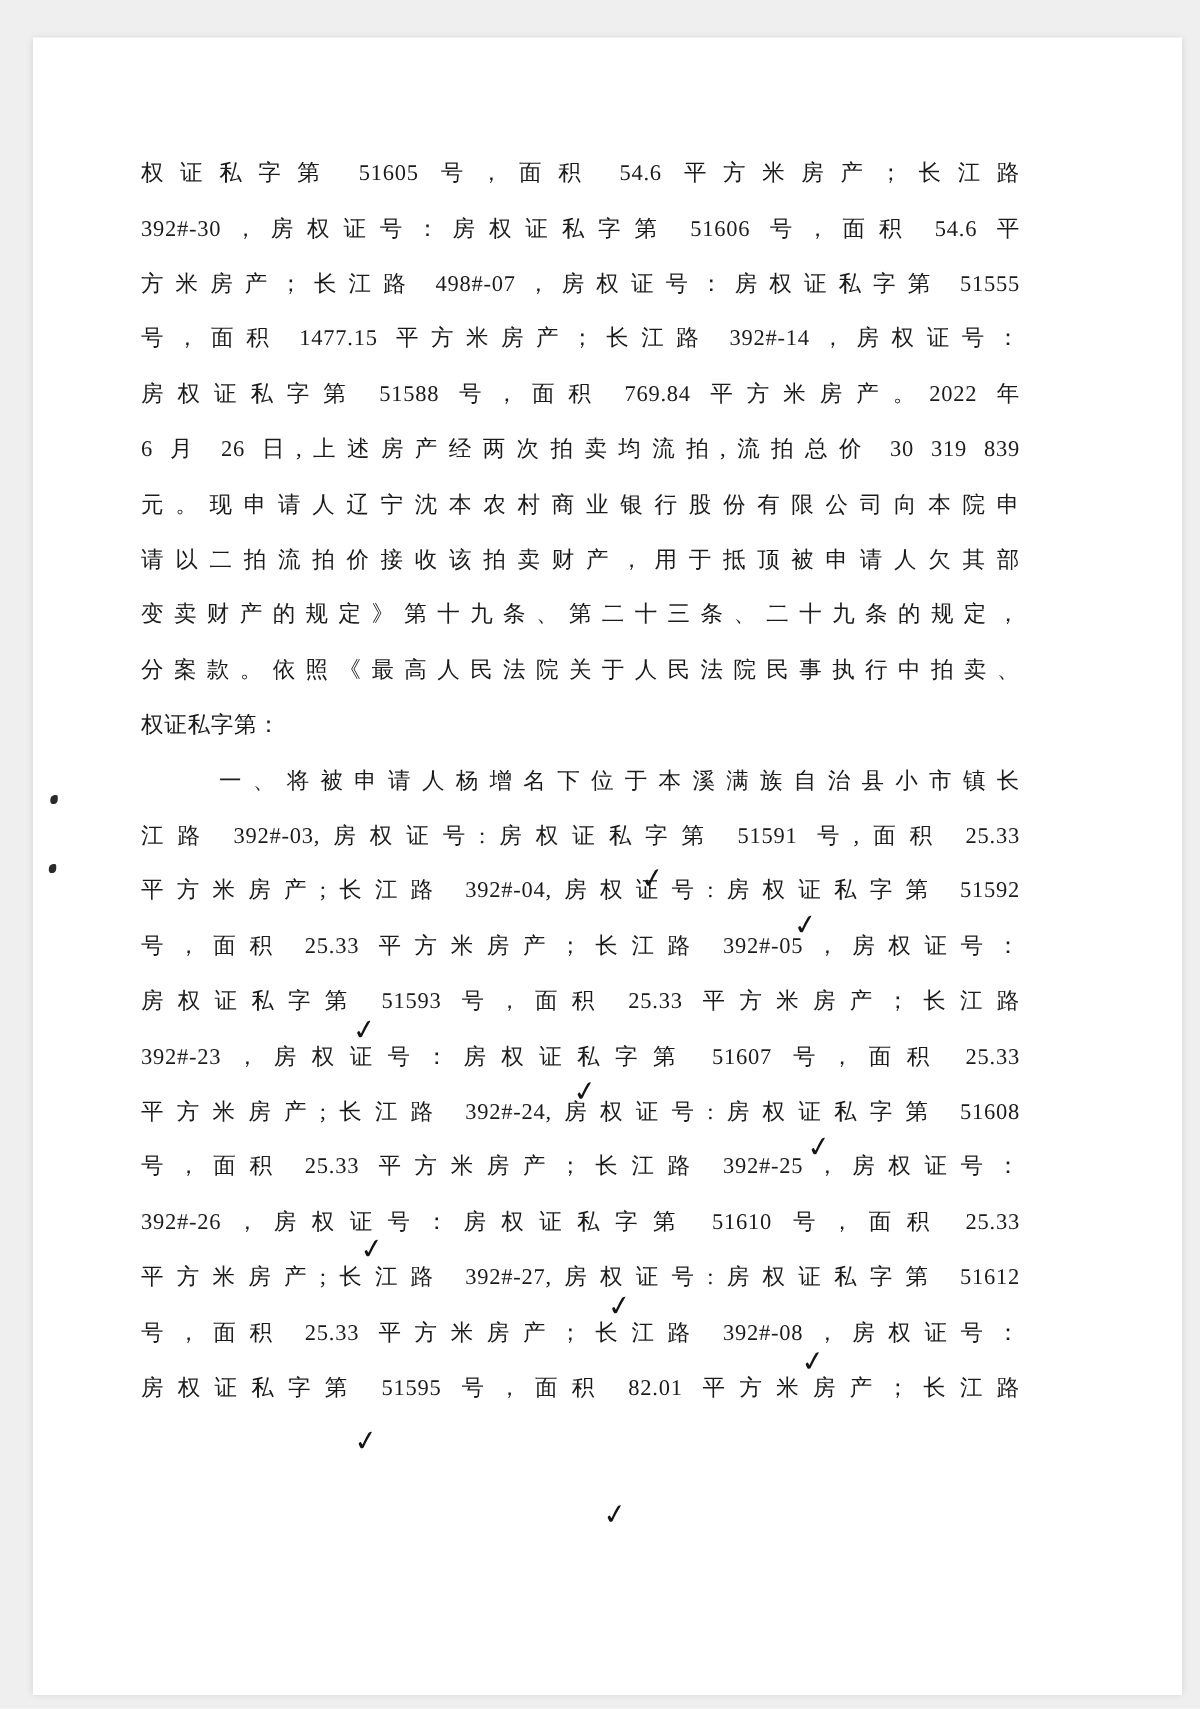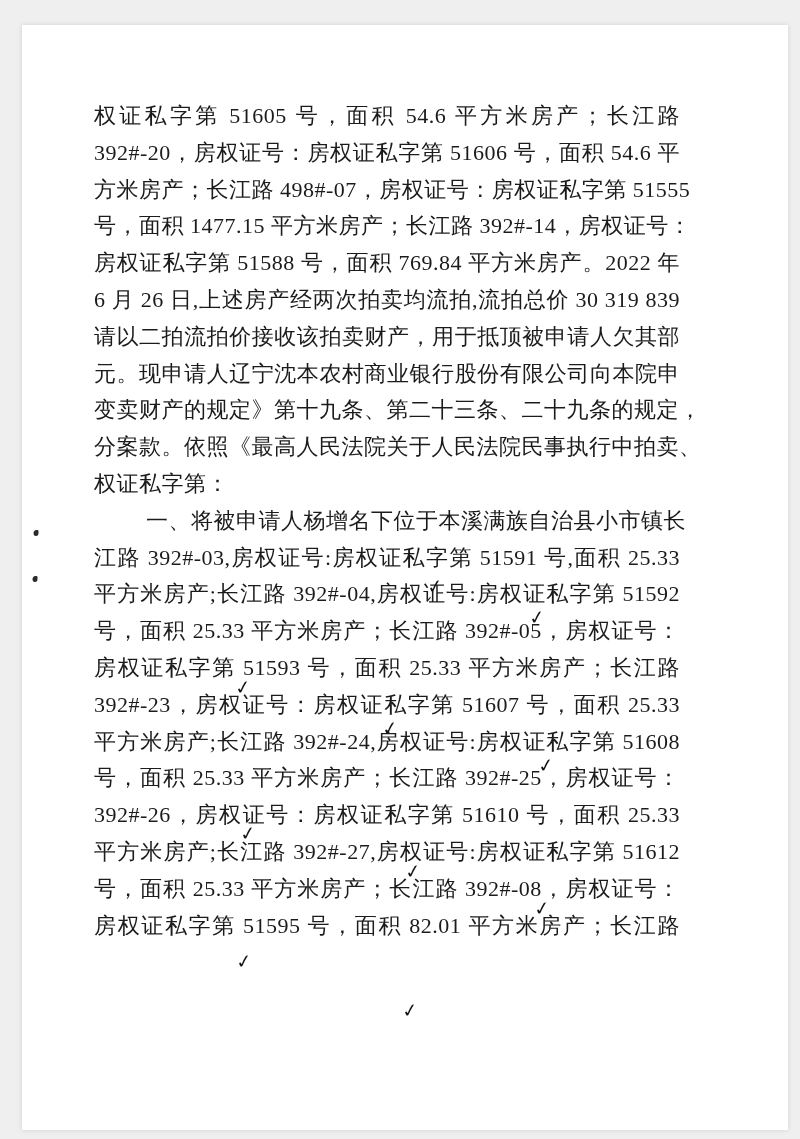--- a/index.html
+++ b/index.html
@@ -28,21 +28,21 @@
   }
   .textblock {
     position: absolute;
     left: 72px;
     top: 73px;
     width: 586px;
   }
   .line {
     height: 36.8px;
     line-height: 36.8px;
-    font-size: 22px;
+    font-size: 15px;
     color: #1b1b1b;
     text-align: justify;
     text-align-last: justify;
     white-space: nowrap;
     letter-spacing: 0.5px;
   }
   .line.short {
     text-align-last: left;
   }
   .line.indent {
@@ -66,27 +66,27 @@
     transform: translate(-50%, -50%);
   }
 </style>
 </head>
 <body>
 
 <div class="canvas">
   <div class="paper">
     <div class="textblock">
       <div class="line">权证私字第 51605 号，面积 54.6 平方米房产；长江路</div>
-      <div class="line">392#-20，房权证号：房权证私字第 51606 号，面积 54.6 平</div>
+      <div class="line">392#-30，房权证号：房权证私字第 51606 号，面积 54.6 平</div>
       <div class="line">方米房产；长江路 498#-07，房权证号：房权证私字第 51555</div>
       <div class="line">号，面积 1477.15 平方米房产；长江路 392#-14，房权证号：</div>
       <div class="line">房权证私字第 51588 号，面积 769.84 平方米房产。2022 年</div>
       <div class="line">6 月 26 日,上述房产经两次拍卖均流拍,流拍总价 30 319 839</div>
+      <div class="line">元。现申请人辽宁沈本农村商业银行股份有限公司向本院申</div>
       <div class="line">请以二拍流拍价接收该拍卖财产，用于抵顶被申请人欠其部</div>
-      <div class="line">元。现申请人辽宁沈本农村商业银行股份有限公司向本院申</div>
       <div class="line">变卖财产的规定》第十九条、第二十三条、二十九条的规定，</div>
       <div class="line">分案款。依照《最高人民法院关于人民法院民事执行中拍卖、</div>
       <div class="line short">权证私字第：</div>
       <div class="line indent">一、将被申请人杨增名下位于本溪满族自治县小市镇长</div>
       <div class="line">江路 392#-03,房权证号:房权证私字第 51591 号,面积 25.33</div>
       <div class="line">平方米房产;长江路 392#-04,房权证号:房权证私字第 51592</div>
       <div class="line">号，面积 25.33 平方米房产；长江路 392#-05，房权证号：</div>
       <div class="line">房权证私字第 51593 号，面积 25.33 平方米房产；长江路</div>
       <div class="line">392#-23，房权证号：房权证私字第 51607 号，面积 25.33</div>
       <div class="line">平方米房产;长江路 392#-24,房权证号:房权证私字第 51608</div>

